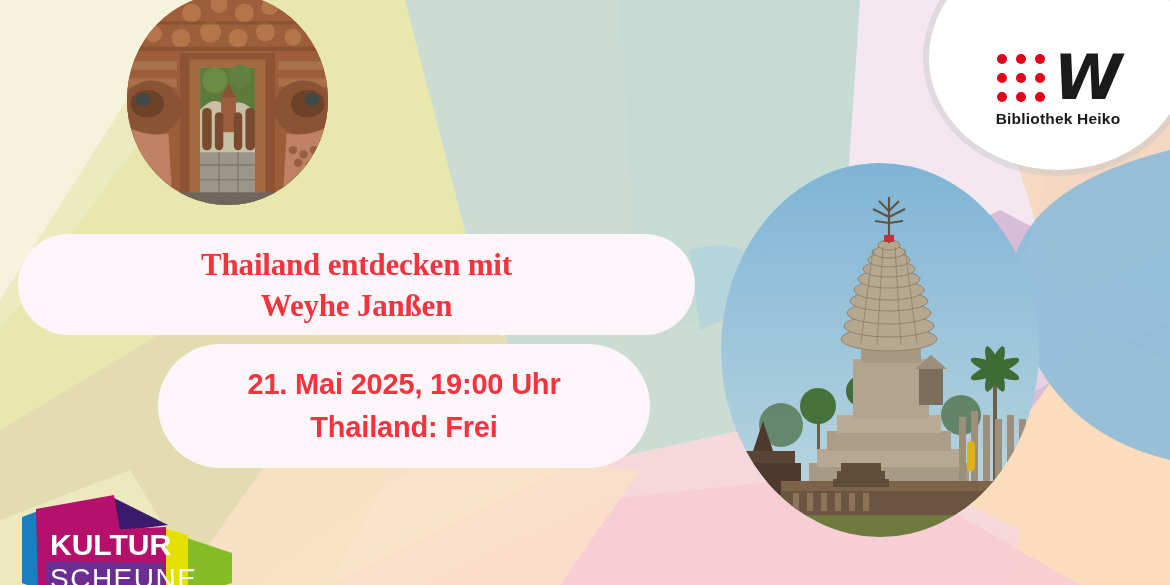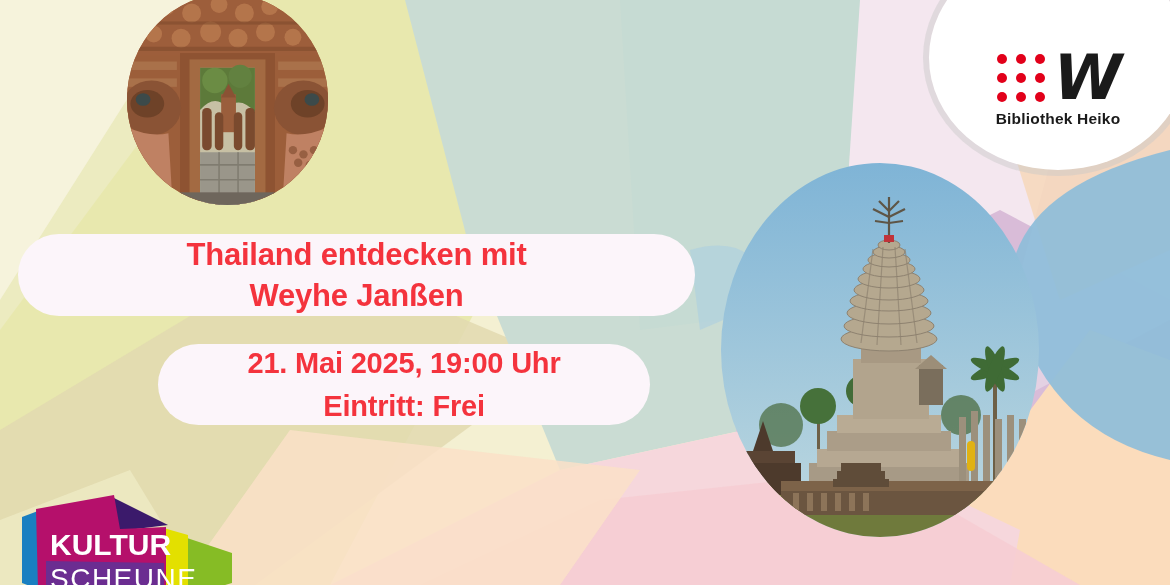--- a/index.html
+++ b/index.html
@@ -42,27 +42,28 @@
     flex-direction: column;
     align-items: center;
     justify-content: center;
     text-align: center;
     color: #f4333d;
     font-weight: bold;
     letter-spacing: -0.2px;
   }
   #pill-title {
     left: 18px; top: 234px;
-    width: 677px; height: 82px;
+    width: 677px; height: 101px;
     font-size: 31px;
     line-height: 41px;
+    font-family: Liberation Serif, serif;
   }
   #pill-details {
     left: 158px; top: 344px;
-    width: 492px; height: 81px;
+    width: 492px; height: 124px;
     font-size: 29px;
     line-height: 43px;
     text-align: center;
   }
   .pill-line { display: block; white-space: nowrap; }
 
   
   #logo-library {
     position: absolute;
     left: 929px; top: -55px;
@@ -367,21 +368,21 @@
     </svg>
   </div>
 
   <div class="pill" id="pill-title">
     <span class="pill-line">Thailand entdecken mit</span>
     <span class="pill-line">Weyhe Janßen</span>
   </div>
 
   <div class="pill" id="pill-details">
     <span class="pill-line">21. Mai 2025, 19:00 Uhr</span>
-    <span class="pill-line">Eintritt: Frei</span>
+    <span class="pill-line">Thailand: Frei</span>
   </div>
 
   <div id="logo-library">
     <div id="logo-library-mark">
       <span class="dot-grid">
         <i></i>
           <i></i>
           <i></i>
           <i></i>
           <i></i>

